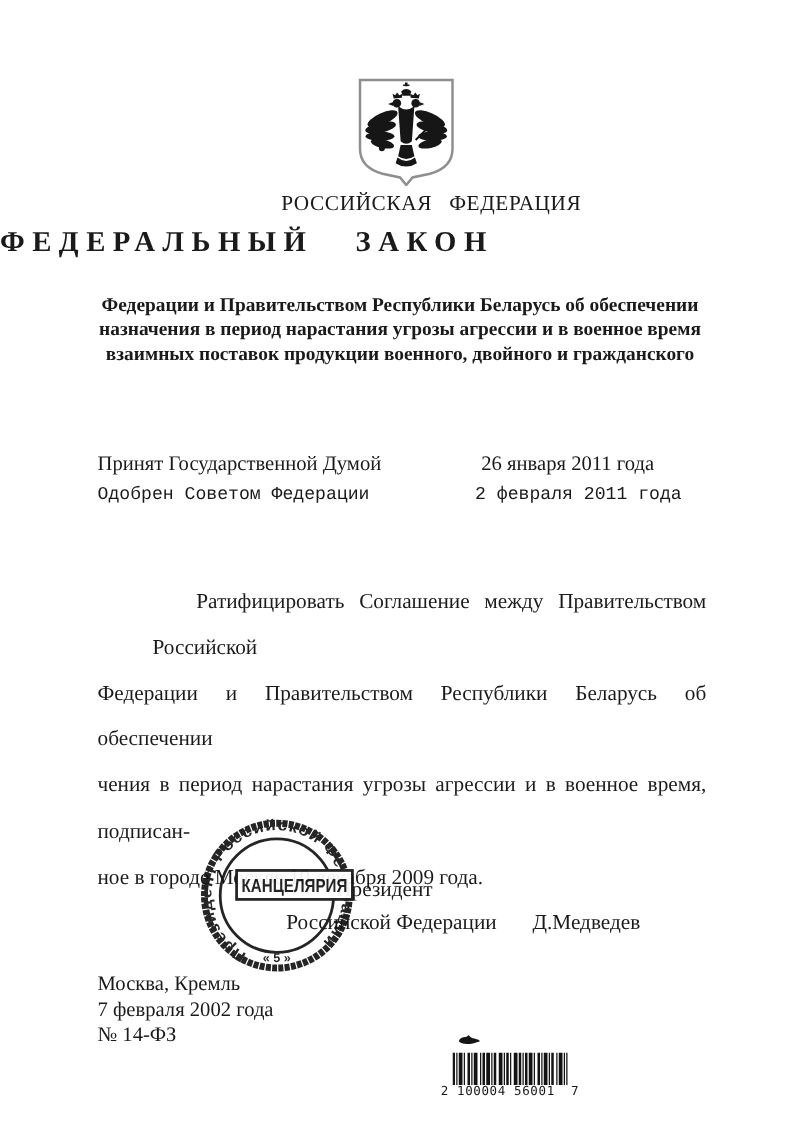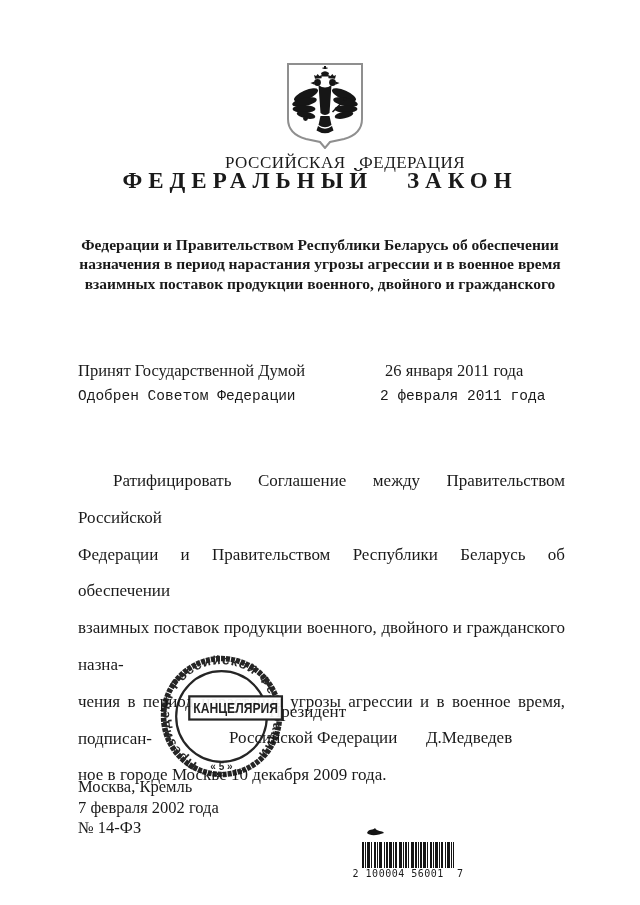--- a/index.html
+++ b/index.html
@@ -13,41 +13,41 @@
     overflow: hidden;
   }
   
   .emblem { position: absolute; left: 283px; top: 61px; width: 84px; height: 88px; }
   
   .country-heading {
     position: absolute; top: 153px; left: 0; width: 100%;
     text-align: center; font-size: 17px; letter-spacing: 0.5px; word-spacing: 9px; margin-left: 25px;
   }
   .law-type-heading {
-    position: absolute; top: 168px; left: 0; width: 100%;
-    text-align: center; font-weight: bold; font-size: 23px;
+    position: absolute; top: 181px; left: 0; width: 100%;
+    text-align: left; font-weight: bold; font-size: 23px;
     letter-spacing: 6px; word-spacing: 22px;
   }
   
   .subject { position: absolute; top: 235px; left: 70px; width: 500px;
     font-weight: bold; font-size: 15.5px; line-height: 19.4px; }
   .subject .line { text-align: center; }
   
   .adopt-row { position: absolute; left: 78px; width: 487px; height: 20px; }
   .adopt-row.duma { top: 361px; font-size: 16.5px; }
   .adopt-row.council { top: 388px; font-family: "Liberation Mono", monospace; font-size: 14.5px; }
   .adopt-row .date { position: absolute; top: 0; }
   .adopt-row.duma .date { left: 307px; text-align: right; }
   .adopt-row.council .date { left: 302px; text-align: center; }
   
   .body-par { position: absolute; top: 463px; left: 78px; width: 487px;
     font-size: 17px; line-height: 36.8px; }
   .body-par .line { text-align: justify; text-align-last: justify; white-space: normal; }
   .body-par .line.last { text-align-last: left; }
-  .body-par .line:first-child { text-indent: 35px; }
+  .body-par .line:first-child { text-indent: 35px; margin-left: 44px; }
   
   .sig-title-1 { position: absolute; left: 269px; top: 702px; font-size: 17px; }
   .sig-title-2 { position: absolute; left: 229px; top: 728px; font-size: 17px; }
   .sig-name   { position: absolute; left: 426px; top: 728px; font-size: 17px; }
   
   .stamp { position: absolute; left: 151px; top: 646px; width: 141px; height: 141px;
     opacity: 0.93; pointer-events: none; }
   
   .footer { position: absolute; left: 78px; top: 777px; font-size: 16.5px; line-height: 20.5px; }
   
@@ -110,21 +110,20 @@
     <span class="date">26 января 2011 года</span>
   </div>
   <div class="adopt-row council">
     <span>Одобрен Советом Федерации</span>
     <span class="date">2 февраля 2011 года</span>
   </div>
 
   <div class="body-par">
       <div class="line">Ратифицировать Соглашение между Правительством Российской</div>
       <div class="line">Федерации и Правительством Республики Беларусь об обеспечении</div>
-      <div class="line">взаимных поставок продукции военного, двойного и гражданского назна-</div>
       <div class="line">чения в период нарастания угрозы агрессии и в военное время, подписан-</div>
       <div class="line last">ное в городе Москве 10 декабря 2009 года.</div>
     </div>
 
   <div class="sig-title-1">Президент</div>
   <div class="sig-title-2">Российской Федерации</div>
   <div class="sig-name">Д.Медведев</div>
 
   <svg class="stamp" viewBox="0 0 140 140">
     <circle cx="70" cy="70" r="57.5" fill="none" stroke="#151515" stroke-width="5.5" stroke-dasharray="4 1"></circle>

